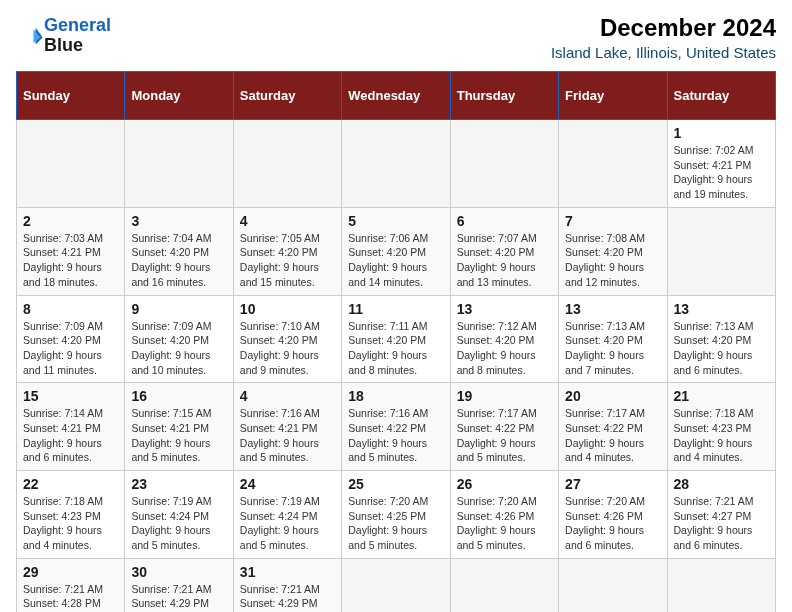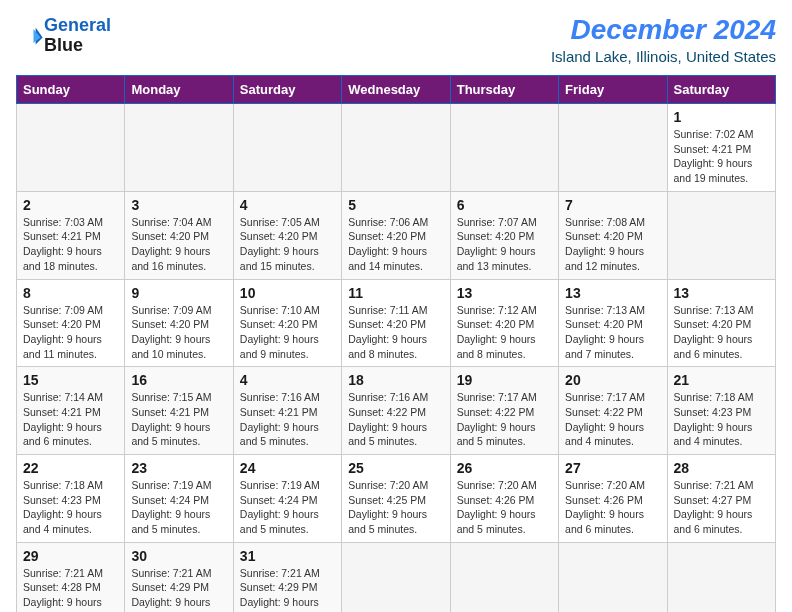--- a/index.html
+++ b/index.html
@@ -28,41 +28,40 @@
     }
     .logo-blue { color: #1565c0; }
     .logo-icon {
       width: 28px;
       height: 28px;
     }
     .title-area {
       text-align: right;
     }
     .month-title {
-      font-size: 28px;
-      font-weight: bold;
-      color: #3b82f6;
+      font-size: 24px;
+      font-weight: bold;
+      color: #000000;
       line-height: 1;
-      font-style: italic;
     }
     .location-title {
       font-size: 15px;
       color: #0c4a6e;
       margin-top: 4px;
     }
     table {
       width: 100%;
       border-collapse: collapse;
       font-size: 11px;
     }
     th {
-      background-color: #701a75;
+      background-color: #7f1d1d;
       color: #fff;
       text-align: left;
-      padding: 6px 6px;
+      padding: 16px 6px;
       font-size: 13px;
       font-weight: bold;
       border: 1px solid #1565c0;
     }
     td {
       border: 1px solid #ccc;
       vertical-align: top;
       padding: 5px 6px;
       width: 108px;
       min-height: 80px;

